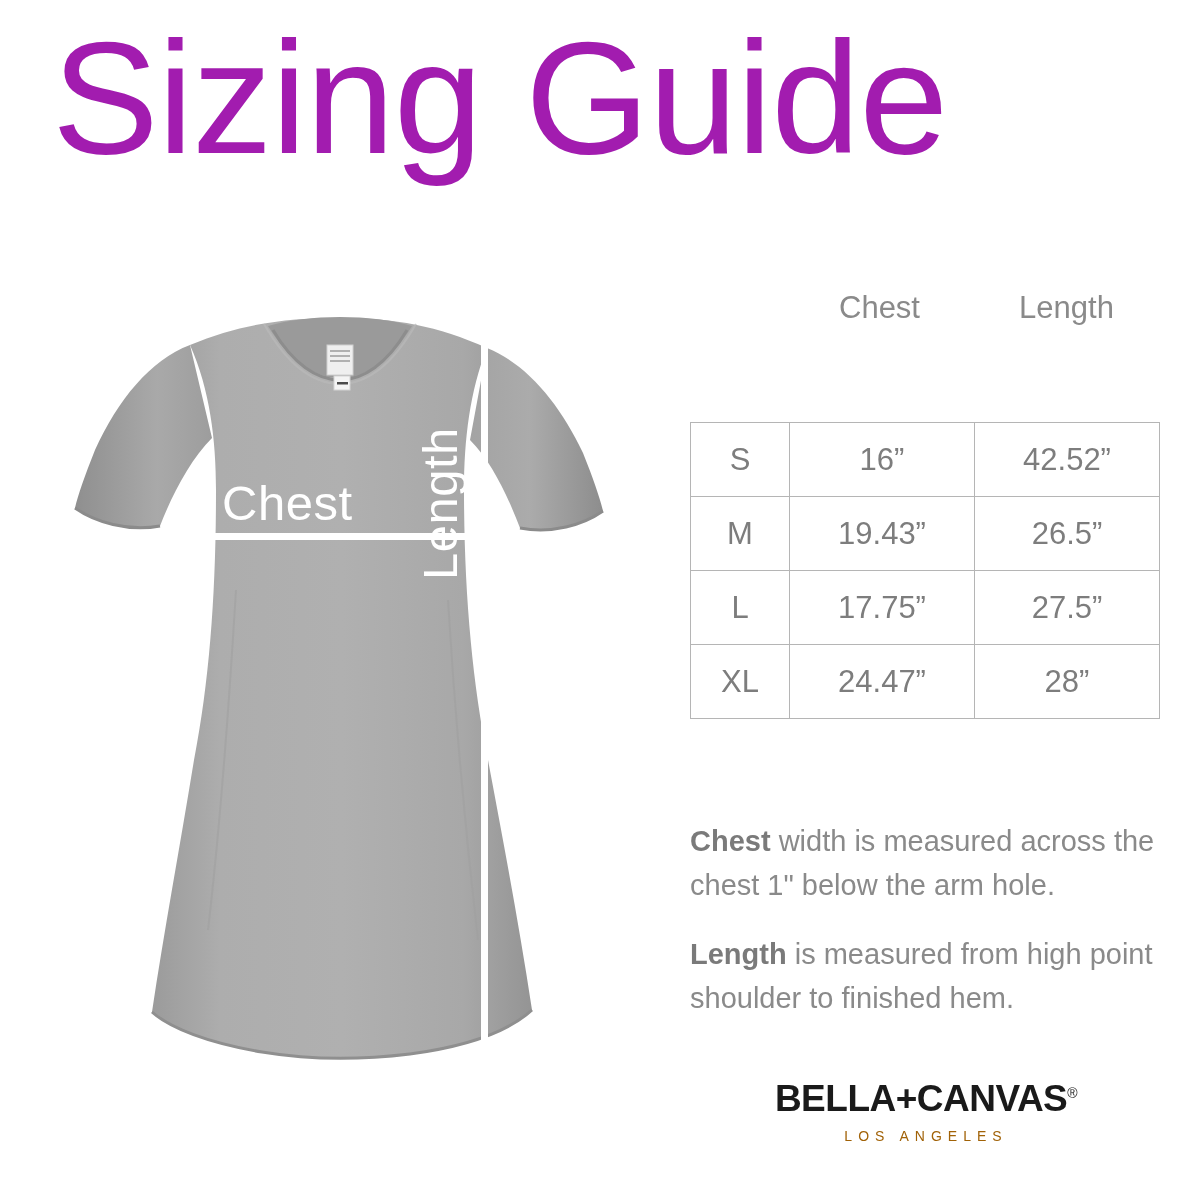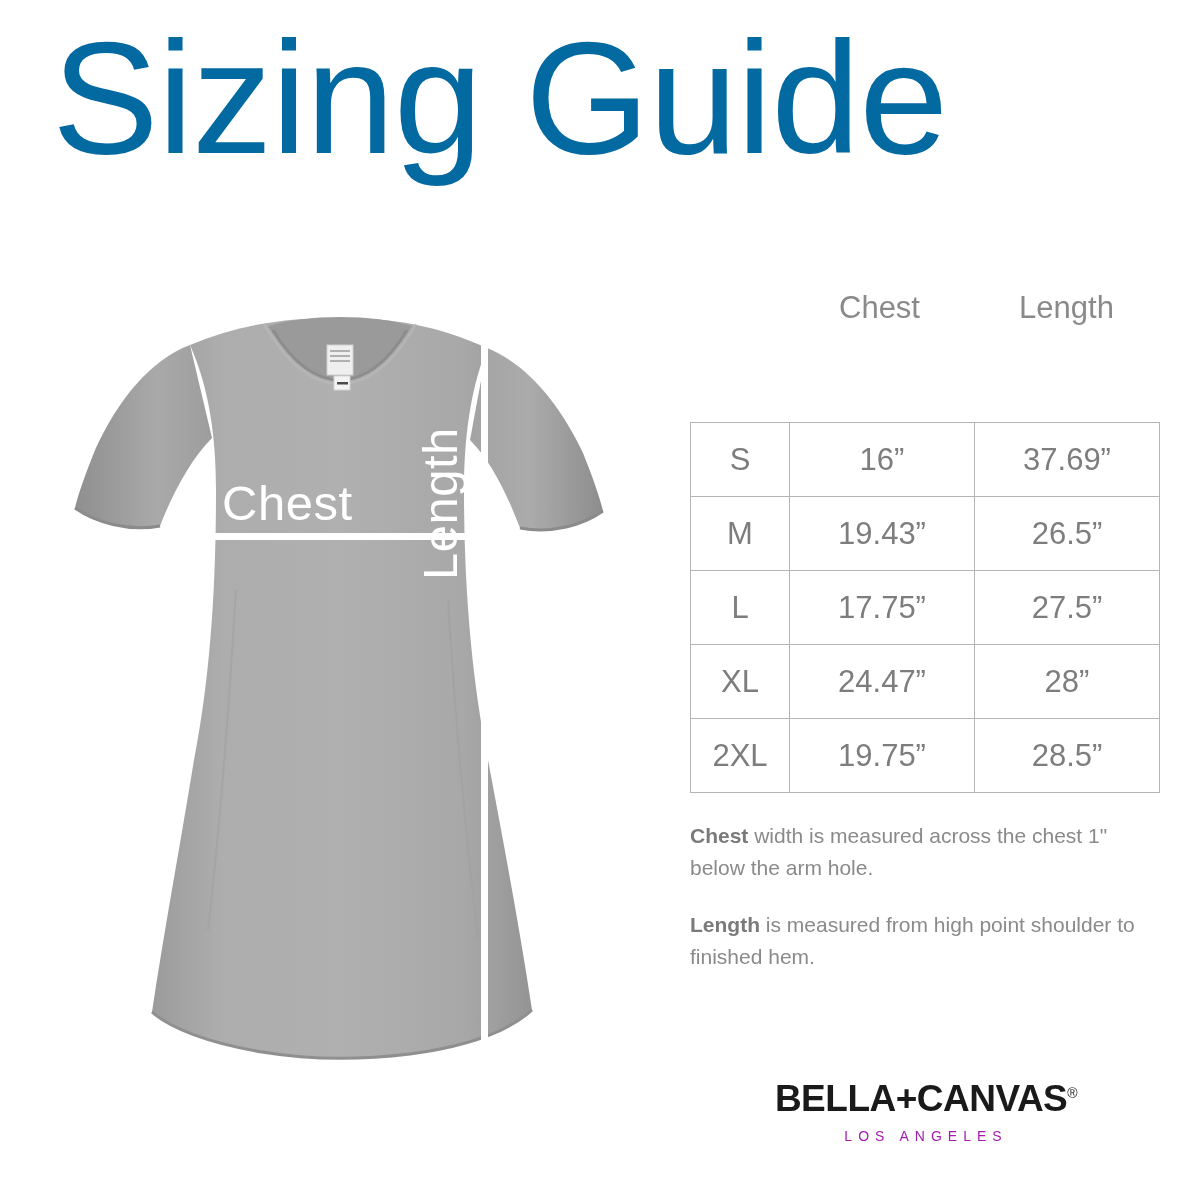--- a/index.html
+++ b/index.html
@@ -18,21 +18,21 @@
 
   
   .page-title {
     position: absolute;
     left: 52px;
     top: 18px;
     font-size: 160px;
     line-height: 1;
     font-weight: 300;
     letter-spacing: -1px;
-    color: #0369a1;
+    color: #a21caf;
     white-space: nowrap;
     text-align: center;
   }
 
   
   .shirt-area {
     position: absolute;
     left: 40px;
     top: 290px;
     width: 620px;
@@ -115,21 +115,21 @@
   table.size-table td.size-col { width: 96px; }
 
   
   .notes {
     position: absolute;
     left: 690px;
     top: 820px;
     width: 472px;
   }
   .note {
-    font-size: 21px;
+    font-size: 29px;
     line-height: 1.5;
     color: #8a8a8a;
     margin-bottom: 26px;
   }
   .note b { font-weight: 700; color: #7a7a7a; }
 
   
   .brand {
     position: absolute;
     left: 690px;
@@ -146,21 +146,21 @@
     display: inline-block;
   }
   .brand-reg {
     font-size: 14px;
     vertical-align: super;
     font-weight: 400;
   }
   .brand-sub {
     font-size: 14px;
     letter-spacing: 6px;
-    color: #a21caf;
+    color: #a16207;
     margin-top: 8px;
     font-weight: 400;
   }
 </style>
 </head>
 <body>
 
 <div class="page-title">Sizing Guide</div>
 
 <div class="shirt-area">
@@ -238,41 +238,36 @@
     <div class="spacer"></div>
     <div class="head">Chest</div>
     <div class="head">Length</div>
   </div>
 
   <table class="size-table">
     <tbody>
       <tr>
         <td class="size-col">S</td>
         <td>16”</td>
-        <td>37.69”</td>
+        <td>42.52”</td>
       </tr>
       <tr>
         <td class="size-col">M</td>
         <td>19.43”</td>
         <td>26.5”</td>
       </tr>
       <tr>
         <td class="size-col">L</td>
         <td>17.75”</td>
         <td>27.5”</td>
       </tr>
       <tr>
         <td class="size-col">XL</td>
         <td>24.47”</td>
         <td>28”</td>
-      </tr>
-      <tr>
-        <td class="size-col">2XL</td>
-        <td>19.75”</td>
-        <td>28.5”</td>
       </tr>
     </tbody>
   </table>
 </div>
 
 <div class="notes">
   <div class="note">
     <b>Chest</b><span> width is measured across the chest 1" below the arm hole.</span>
   </div>
   <div class="note">

